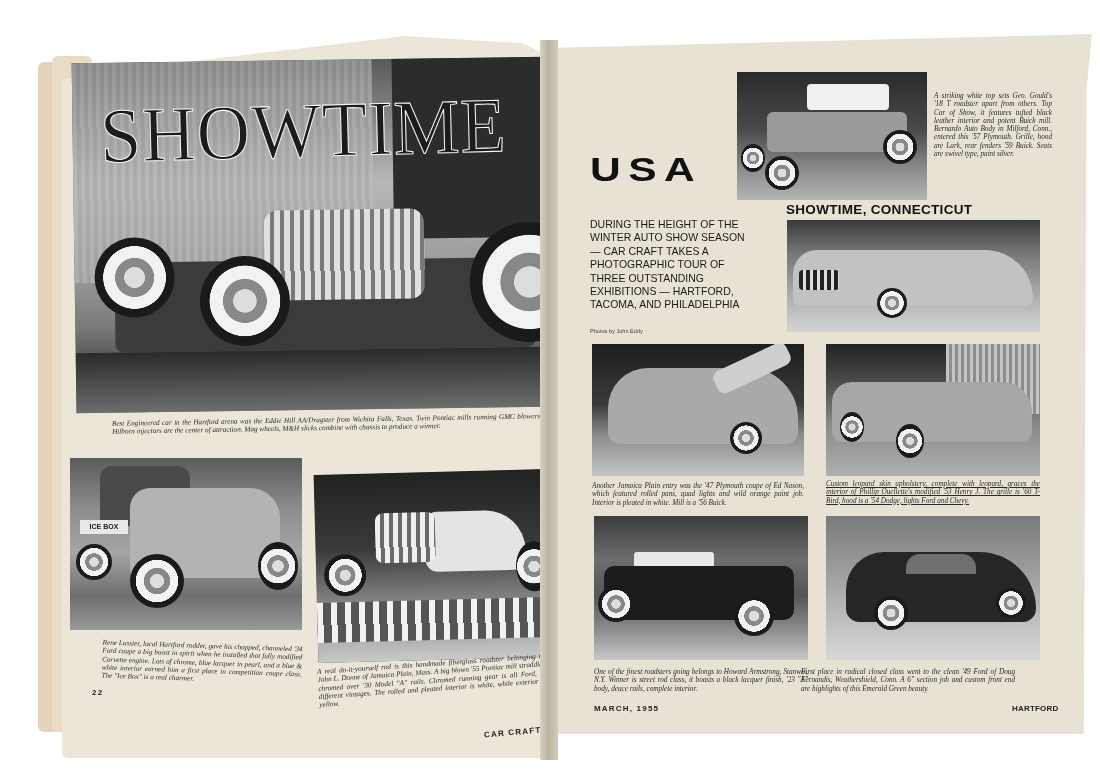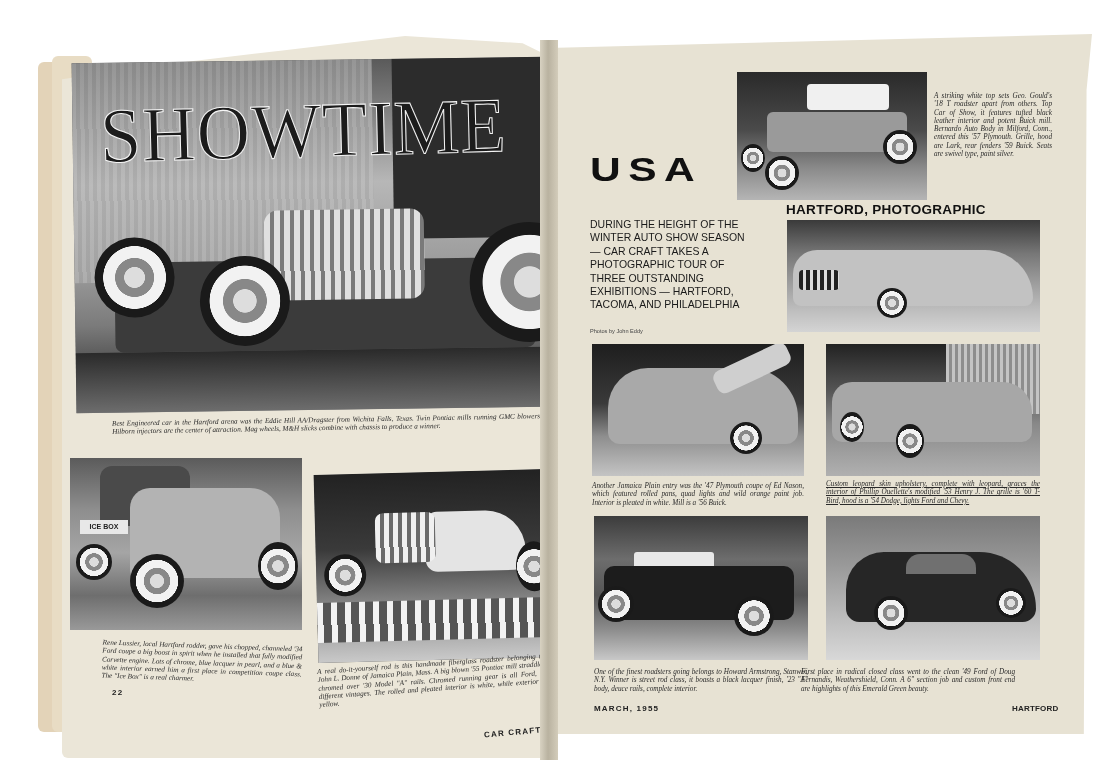--- a/index.html
+++ b/index.html
@@ -48,21 +48,21 @@
 <div class="photo" style="left:70px;top:458px;width:232px;height:172px;">
   <div class="bg" style="background:linear-gradient(180deg,#5b5b5b 0%,#8e8e8e 30%,#a5a5a5 55%,#6e6e6e 80%,#999 100%);"></div>
   <div style="position:absolute;left:30px;top:8px;width:90px;height:60px;background:#4a4a4a;border-radius:12px 12px 0 0;"></div>
   <div style="position:absolute;left:60px;top:30px;width:150px;height:90px;background:#b3b3b3;border-radius:20px 30px 8px 8px;"></div>
   <div style="position:absolute;left:10px;top:62px;width:48px;height:14px;background:#e8e8e8;font-family:'Liberation Sans',sans-serif;font-weight:bold;font-size:7px;text-align:center;line-height:14px;color:#222;">ICE BOX</div>
   <div class="wheel" style="left:60px;top:96px;width:54px;height:54px;"></div>
   <div class="wheel" style="left:188px;top:84px;width:40px;height:48px;"></div>
   <div class="wheel" style="left:6px;top:86px;width:36px;height:36px;"></div>
 </div>
 <div class="caption" style="left:102px;top:642px;width:200px;transform:rotate(2deg);">Rene Lussier, local Hartford rodder, gave his chopped, channeled '34 Ford coupe a big boost in spirit when he installed that fully modified Corvette engine. Lots of chrome, blue lacquer in pearl, and a blue &amp; white interior earned him a first place in competition coupe class. The "Ice Box" is a real charmer.</div>
-<div class="folio" style="left:112px;top:688px;">22</div>
+<div class="folio" style="left:92px;top:688px;">22</div>
 
 <div class="photo" style="left:316px;top:472px;width:232px;height:188px;transform:rotate(-1.5deg);">
   <div class="bg" style="background:linear-gradient(180deg,#222 0%,#3a3a3a 40%,#888 70%,#c9c9c9 100%);"></div>
   <div style="position:absolute;left:110px;top:40px;width:100px;height:60px;background:#e4e4e4;border-radius:12px 40px 12px 12px;"></div>
   <div style="position:absolute;left:60px;top:40px;width:60px;height:50px;background:repeating-linear-gradient(90deg,#f0f0f0 0 5px,#6a6a6a 5px 9px);border-radius:8px;"></div>
   <div class="wheel" style="left:8px;top:80px;width:42px;height:42px;"></div>
   <div class="wheel" style="left:200px;top:72px;width:36px;height:50px;"></div>
   <div style="position:absolute;left:0;top:128px;width:232px;height:40px;background:repeating-linear-gradient(90deg,#f2f2f2 0 6px,#555 6px 14px);"></div>
 </div>
 <div class="caption" style="left:318px;top:660px;width:228px;transform:rotate(-4deg);">A real do-it-yourself rod is this handmade fiberglass roadster belonging to John L. Donne of Jamaica Plain, Mass. A big blown '55 Pontiac mill straddles chromed over '30 Model "A" rails. Chromed running gear is all Ford, of different vintages. The rolled and pleated interior is white, while exterior is yellow.</div>
@@ -80,21 +80,21 @@
   <div class="wheel" style="left:146px;top:58px;width:34px;height:34px;"></div>
   <div class="wheel" style="left:4px;top:72px;width:24px;height:28px;"></div>
 </div>
 <div class="caption" style="left:934px;top:92px;width:118px;">
   <span>A striking white top sets Geo. Gould's '18 T roadster apart from others. Top Car of Show, it features tufted black leather interior and potent Buick mill.</span>
   <span>Bernardo Auto Body in Milford, Conn., entered this '57 Plymouth. Grille, hood are Lark, rear fenders '59 Buick. Seats are swivel type, paint silver.</span>
 </div>
 
 <div class="intro">DURING THE HEIGHT OF THE WINTER AUTO SHOW SEASON — CAR CRAFT TAKES A PHOTOGRAPHIC TOUR OF THREE OUTSTANDING EXHIBITIONS — HARTFORD, TACOMA, AND PHILADELPHIA</div>
 <div class="credit">Photos by John Eddy</div>
-<div class="city">HARTFORD, PHOTOGRAPHIC</div>
+<div class="city">SHOWTIME, CONNECTICUT</div>
 
 <div class="photo" style="left:787px;top:220px;width:253px;height:112px;">
   <div class="bg" style="background:linear-gradient(180deg,#3a3a3a 0%,#777 30%,#9b9b9b 55%,#bdbdbd 80%,#d4d4d4 100%);"></div>
   <div style="position:absolute;left:6px;top:30px;width:240px;height:56px;background:#c2c2c2;border-radius:30px 60px 10px 10px;"></div>
   <div style="position:absolute;left:12px;top:50px;width:40px;height:20px;background:repeating-linear-gradient(90deg,#222 0 4px,#ddd 4px 7px);border-radius:4px;"></div>
   <div class="wheel" style="left:90px;top:68px;width:30px;height:30px;"></div>
 </div>
 
 <div class="photo" style="left:592px;top:344px;width:212px;height:132px;">
   <div class="bg" style="background:linear-gradient(180deg,#1e1e1e 0%,#3a3a3a 45%,#8e8e8e 70%,#c4c4c4 100%);"></div>

